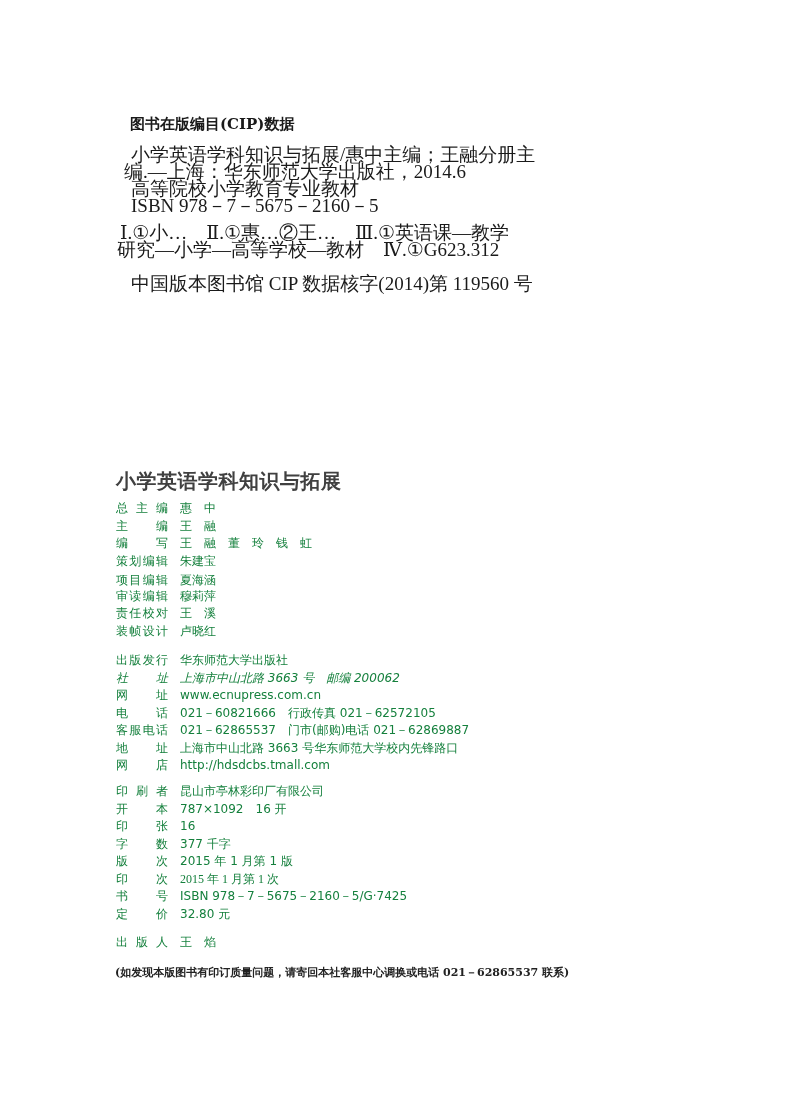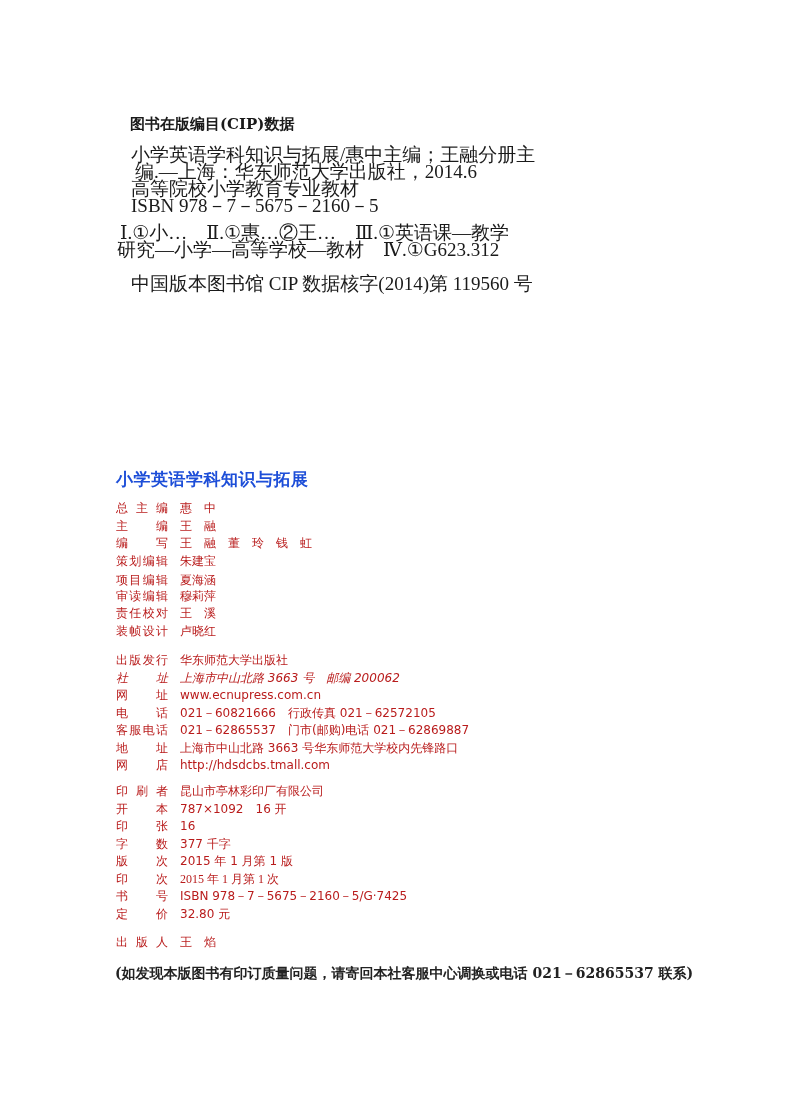--- a/index.html
+++ b/index.html
@@ -27,65 +27,65 @@
     .cip-line {
       font-family: "Liberation Serif", "DejaVu Serif", serif;
       font-size: 19px;
       line-height: 17px;
     }
 
     
     .book-title {
       left: 116px; top: 468px;
       font-family: Liberation Mono, monospace;
-      font-size: 17px; font-weight: bold;
+      font-size: 20px; font-weight: bold;
       letter-spacing: 0.5px;
-      color: #1d4ed8;
+      color: #404040;
     }
 
     
     .credit-row {
       position: absolute;
       left: 116px;
       height: 17px;
       font-family: "DejaVu Sans", "Liberation Sans", sans-serif;
       font-size: 12px;
       line-height: 17px;
       white-space: nowrap;
-      color: #b91c1c;
+      color: #15803d;
     }
     .credit-row .label {
       display: inline-block;
       width: 52px;
       text-align: justify;
       text-align-last: justify;
       vertical-align: top;
     }
     .credit-row .value {
       display: inline-block;
       margin-left: 12px;
       vertical-align: top;
     }
 
     .footer-note {
       left: 115px; top: 965px;
       font-family: "DejaVu Serif", "Liberation Serif", serif;
-      font-size: 14px;
+      font-size: 11px;
       font-weight: bold;
       color: #222;
       letter-spacing: 0px;
     }
   </style>
 </head>
 <body>
 
 <div class="abs cip-title">图书在版编目(CIP)数据</div>
 
 <div class="abs cip-line" style="left:131px; top:146px;">小学英语学科知识与拓展/惠中主编；王融分册主</div>
-<div class="abs cip-line" style="left:135px; top:163px;">编.—上海：华东师范大学出版社，2014.6</div>
+<div class="abs cip-line" style="left:124px; top:163px;">编.—上海：华东师范大学出版社，2014.6</div>
 <div class="abs cip-line" style="left:131px; top:180px;">高等院校小学教育专业教材</div>
 <div class="abs cip-line" style="left:131px; top:197px;text-align:center;">ISBN 978－7－5675－2160－5</div>
 <div class="abs cip-line" style="left:120px; top:224px;">Ⅰ.①小…　Ⅱ.①惠…②王…　Ⅲ.①英语课—教学</div>
 <div class="abs cip-line" style="left:117px; top:241px;">研究—小学—高等学校—教材　Ⅳ.①G623.312</div>
 <div class="abs cip-line" style="left:131px; top:275px;">中国版本图书馆 CIP 数据核字(2014)第 119560 号</div>
 
 <div class="abs book-title">小学英语学科知识与拓展</div>
 
 <div>
   <div class="credit-row" style="top:500px;">

